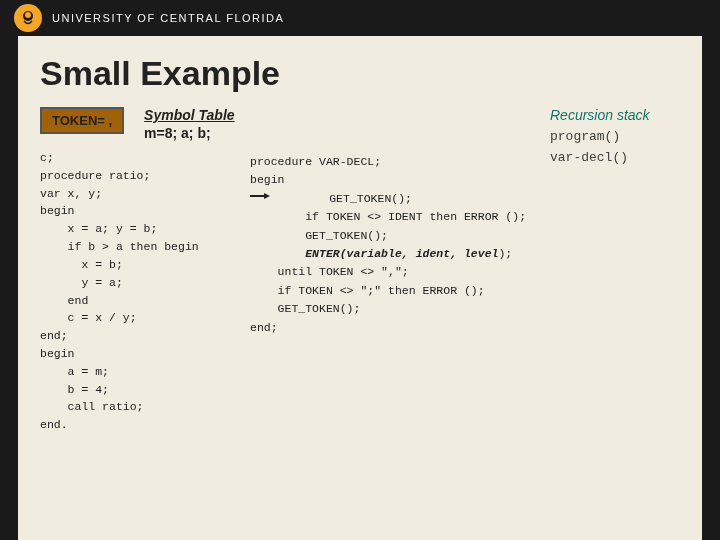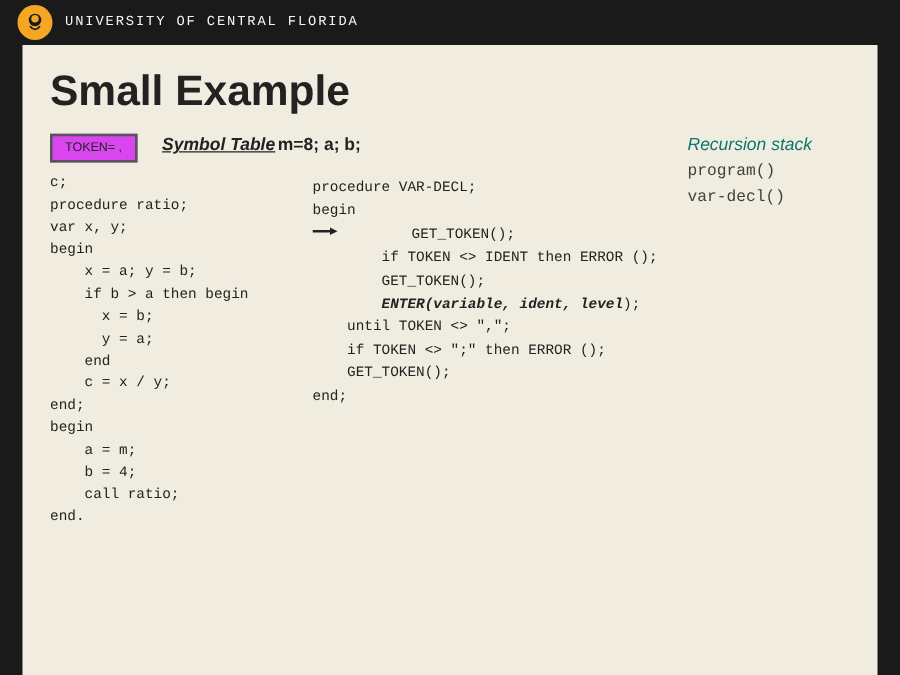--- a/index.html
+++ b/index.html
@@ -31,21 +31,20 @@
       font-size: 12px;
       font-weight: bold;
       color: #1a1a1a;
       flex-shrink: 0;
     }
     #header-title {
       color: #f5f5f5;
       font-size: 11px;
       letter-spacing: 1.5px;
       text-transform: uppercase;
-      font-family: Liberation Mono, monospace;
     }
 
     
     #main {
       background: #f0ede0;
       margin: 0 18px 18px 18px;
       height: calc(540px - 36px - 0px);
       padding: 18px 22px 14px 22px;
       position: relative;
     }
@@ -80,31 +79,31 @@
     }
 
     
     #middle-col {
       flex: 1;
       padding-left: 20px;
     }
 
     #token-box {
       border: 2px solid #555;
-      background: #d946ef;
+      background: #a16207;
       padding: 4px 10px;
-      font-size: 10px;
-      font-weight: normal;
+      font-size: 13px;
+      font-weight: bold;
       color: #222;
       margin-right: 20px;
     }
 
     #symbol-table-area {
       display: flex;
-      flex-direction: row;
+      flex-direction: column;
       gap: 2px;
     }
 
     #symbol-table-label {
       font-size: 14px;
       font-style: italic;
       font-weight: bold;
       color: #222;
       text-decoration: underline;
     }

